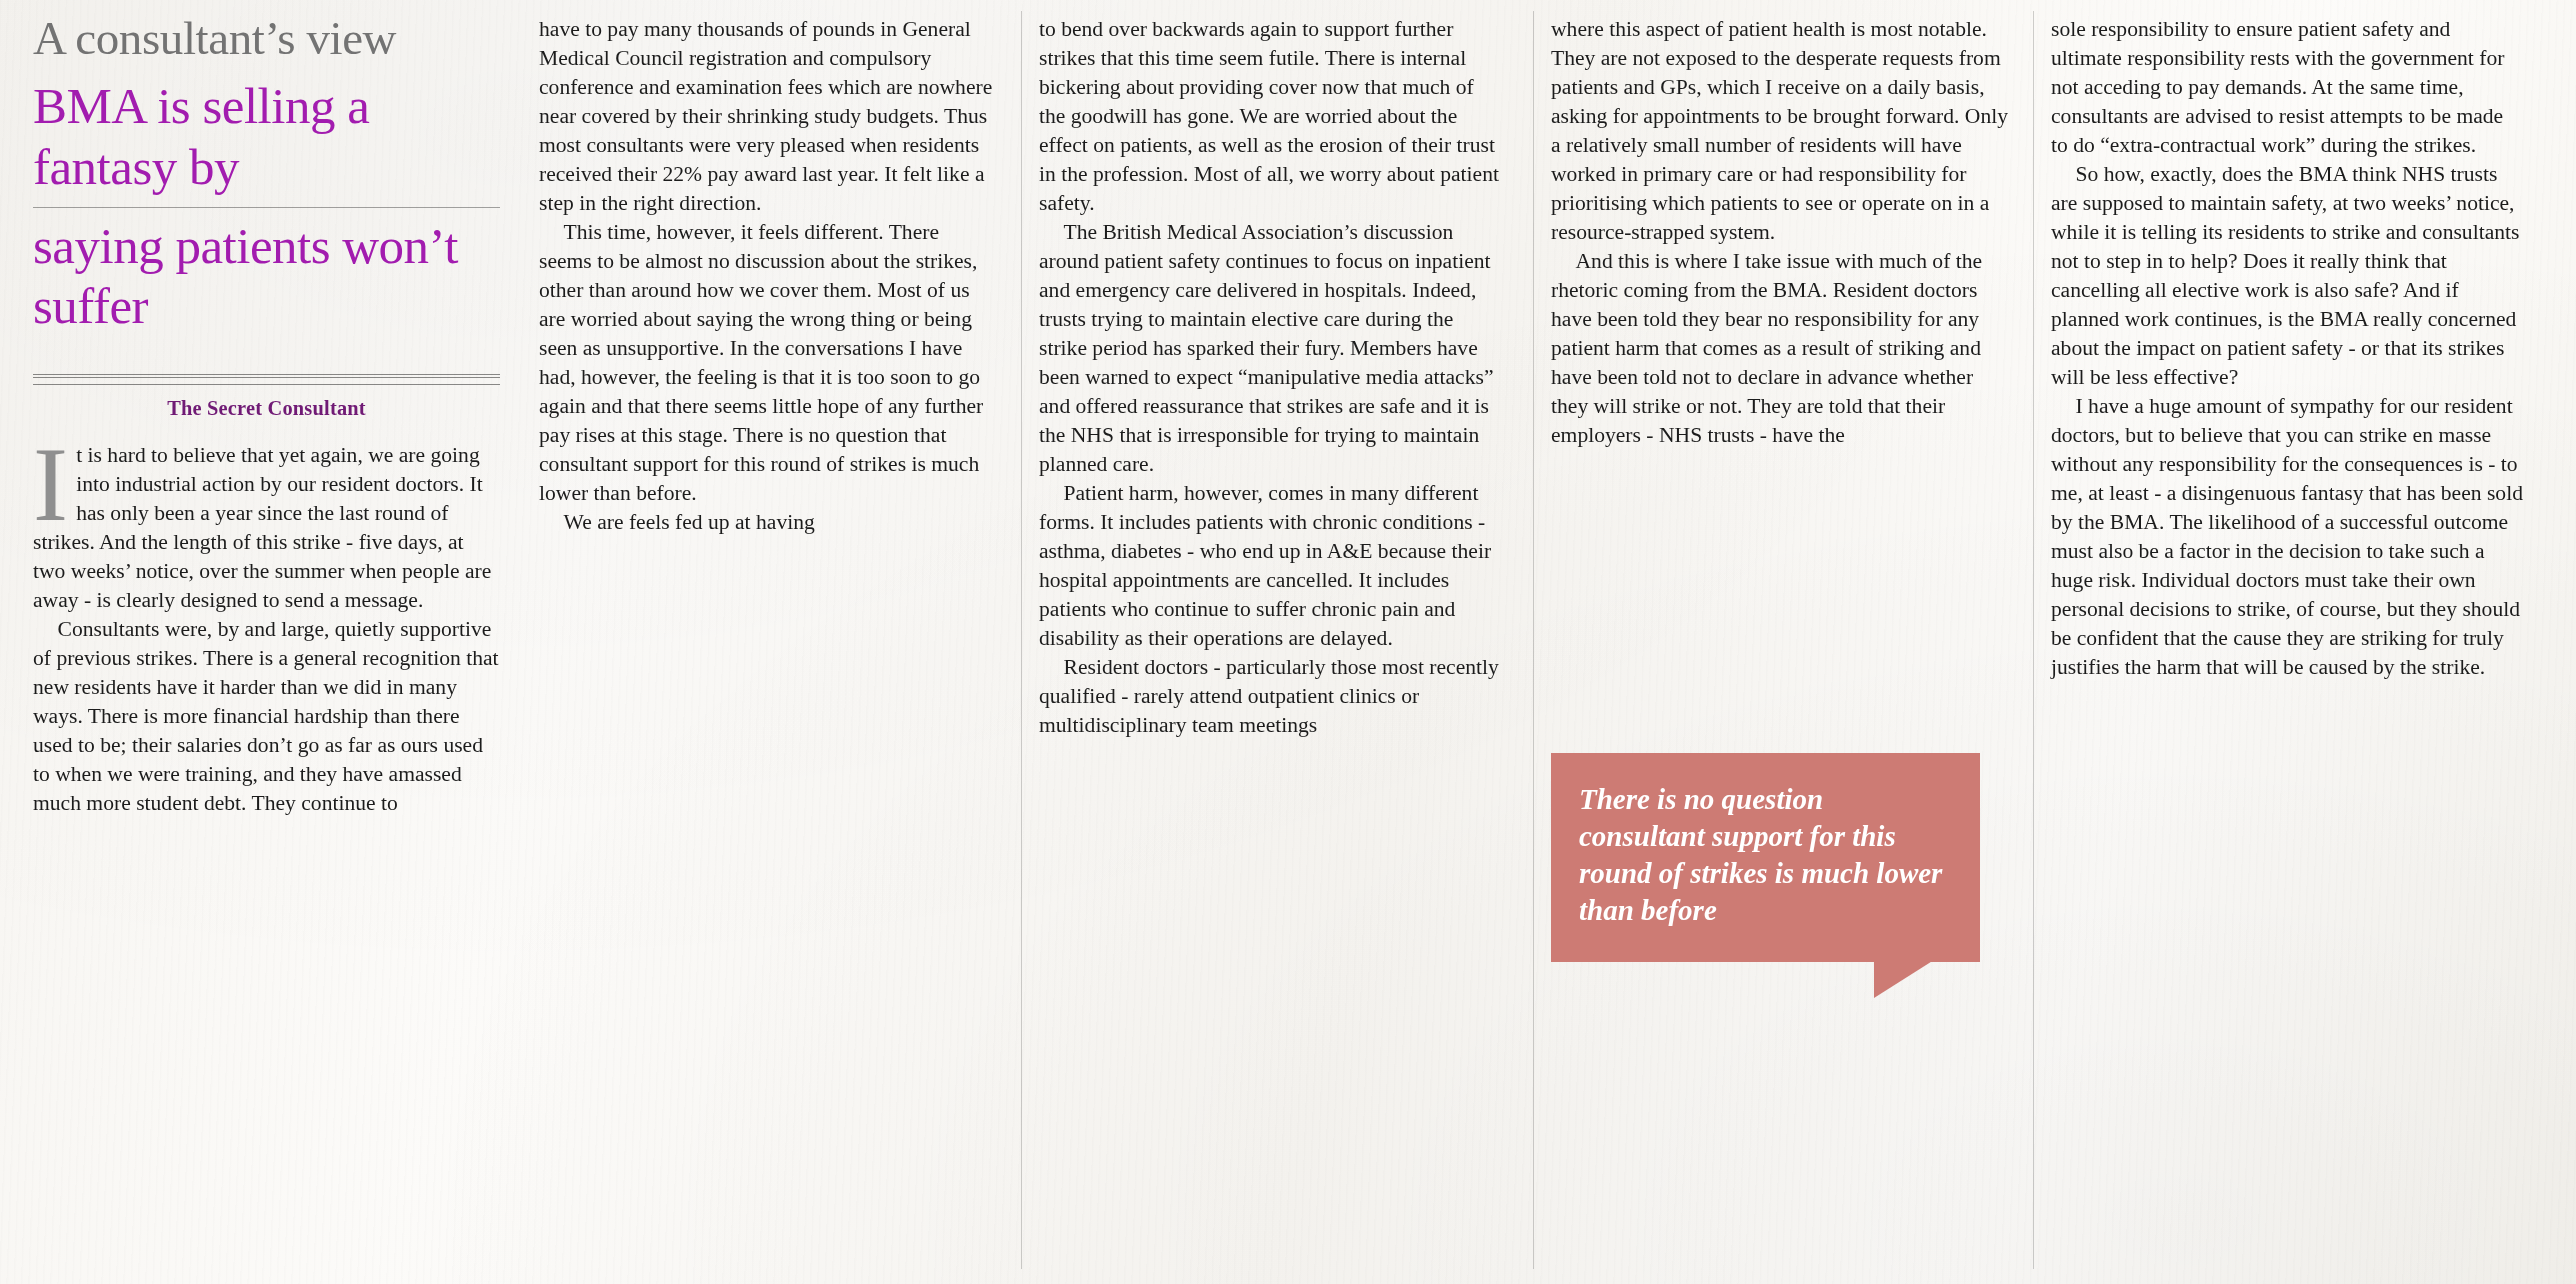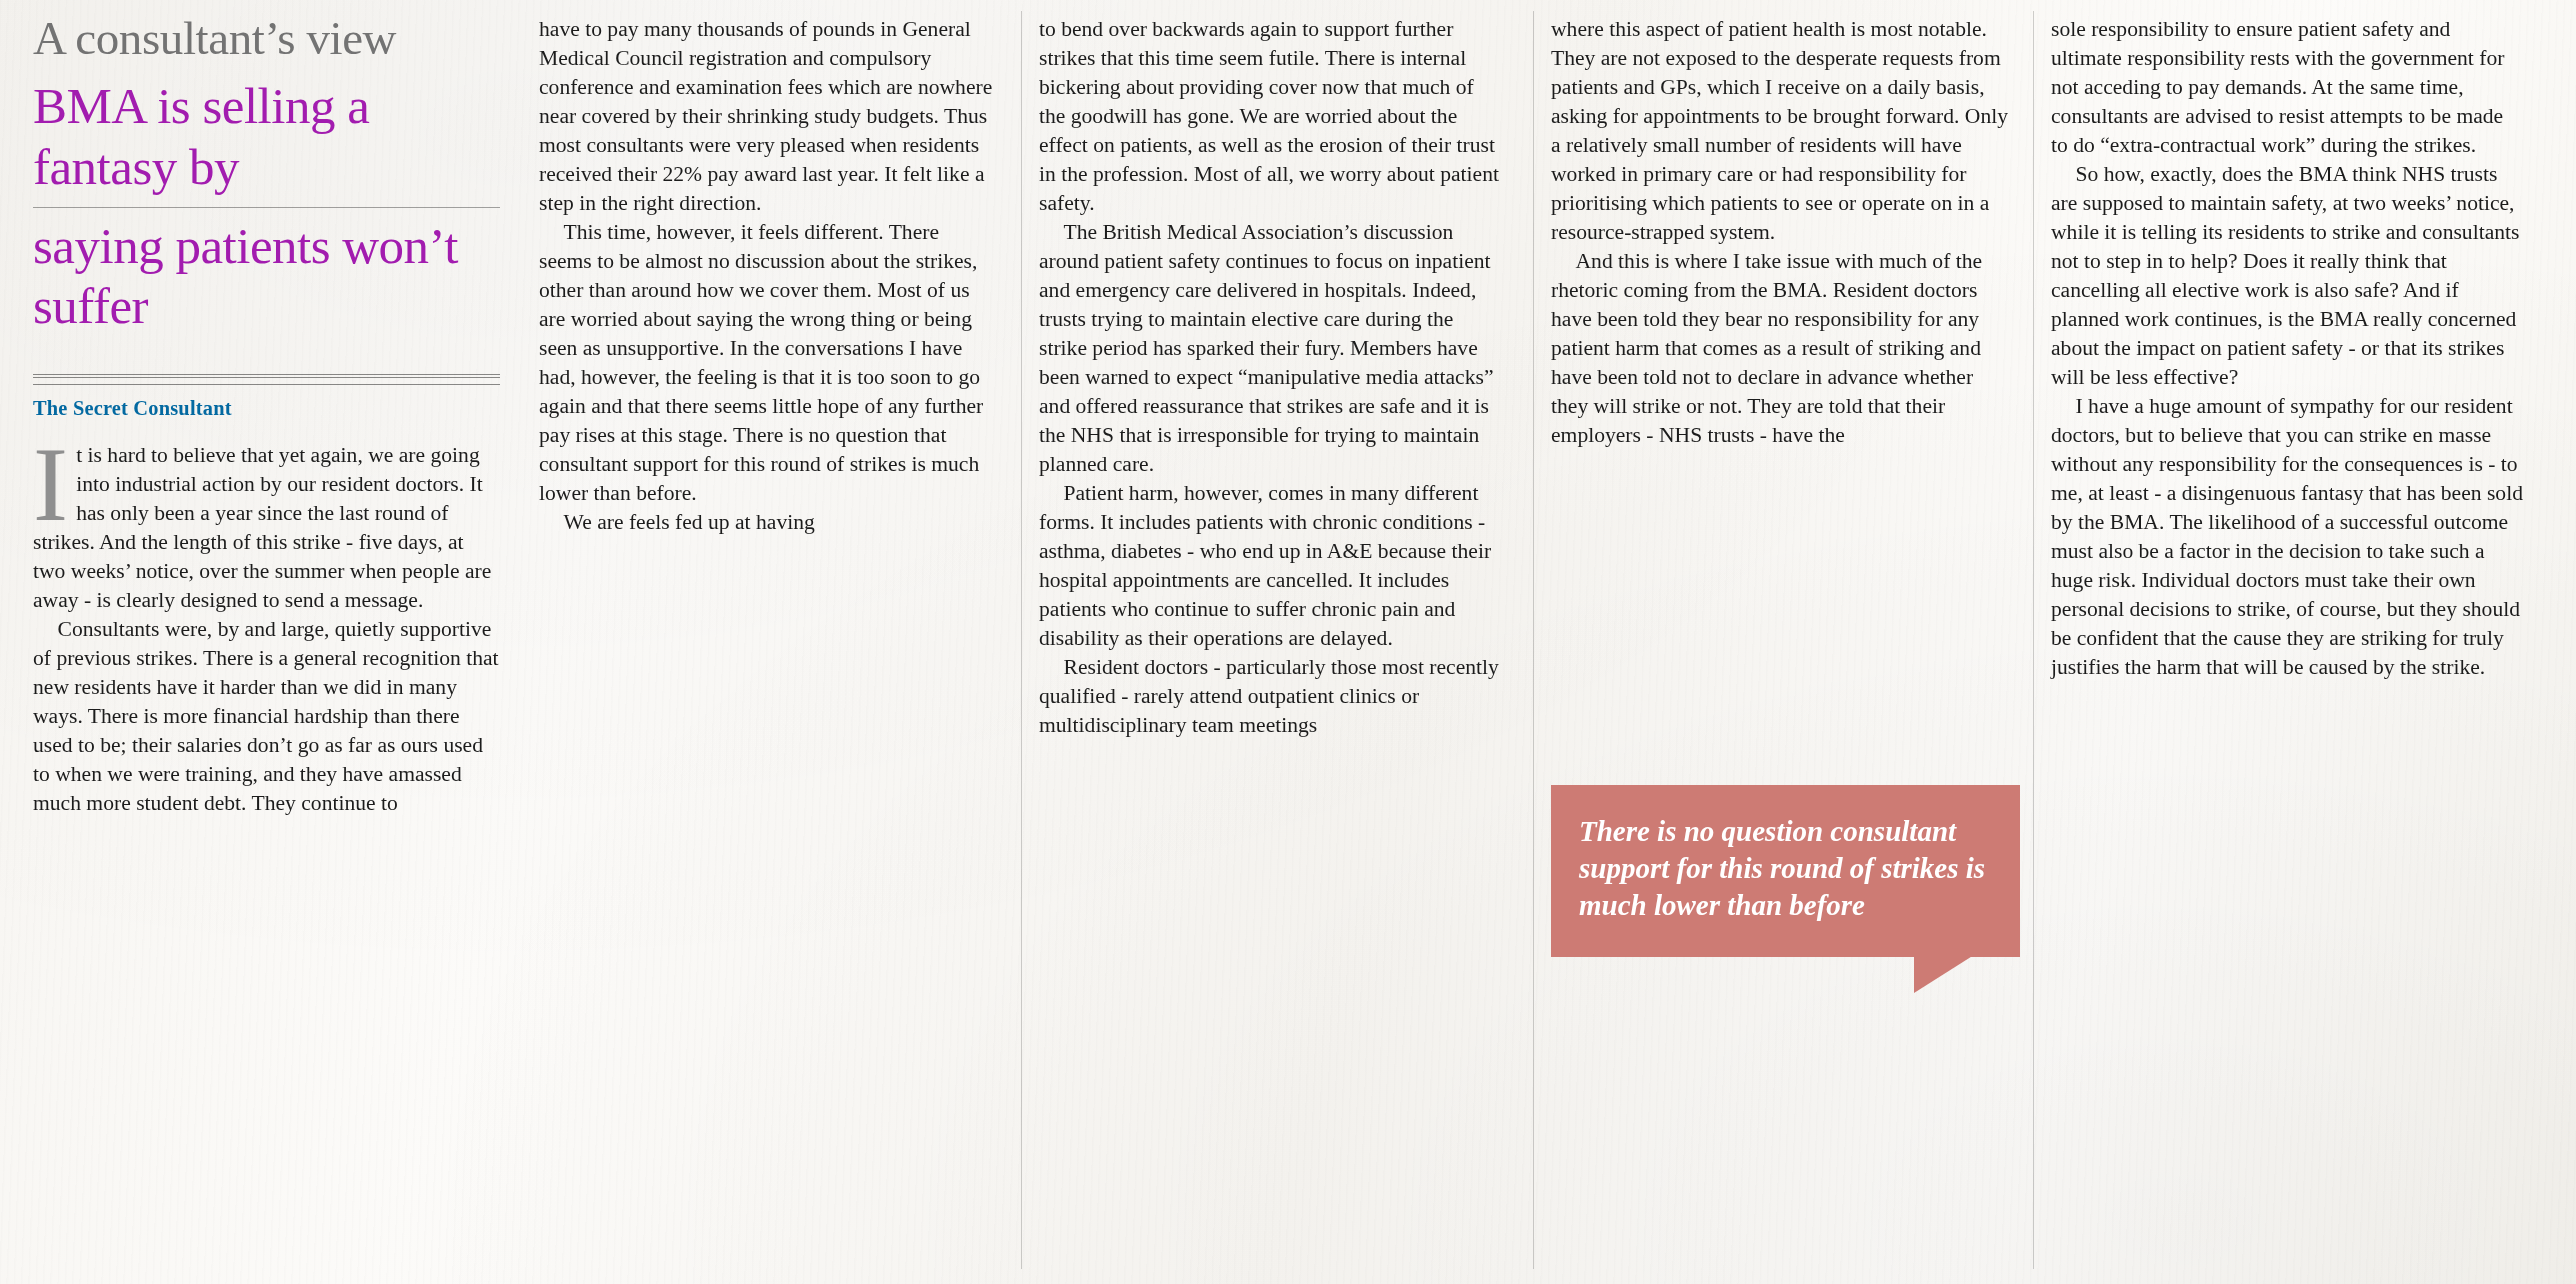--- a/index.html
+++ b/index.html
@@ -101,22 +101,23 @@
       to bottom,
       rgba(0,0,0,0.45) 0px, rgba(0,0,0,0.45) 0.8px,
       rgba(0,0,0,0) 0.8px, rgba(0,0,0,0) 3.3px
     );
     margin-bottom: 9.8px;
   }
   .byline {
     font-family: "Liberation Serif", serif;
     font-weight: bold;
     font-size: 20.4px;
-    color: #0369a1;
+    color: #701a75;
     letter-spacing: 0.2px;
+    text-align: center;
   }
 
   
   .body-text {
     font-family: "Liberation Serif", serif;
     font-size: 21.6px;
     line-height: 29px;
     color: #1c1c1c;
     text-align: left;
     hyphens: none;
@@ -146,22 +147,22 @@
   .col-1 .body-text { margin-top: 21px; }
   .col-2 .body-text,
   .col-3 .body-text,
   .col-4 .body-text,
   .col-5 .body-text { margin-top: 14.7px; }
 
   
   .pullquote {
     position: absolute;
     left: 1551px;
-    top: 785px;
-    width: 469px;
+    top: 753px;
+    width: 429px;
     background: #cd7b74;
     color: #ffffff;
     padding: 28px 28px 33px 28px;
     box-sizing: border-box;
     font-family: "Liberation Serif", serif;
     font-style: italic;
     font-weight: bold;
     font-size: 29px;
     line-height: 37px;
   }

